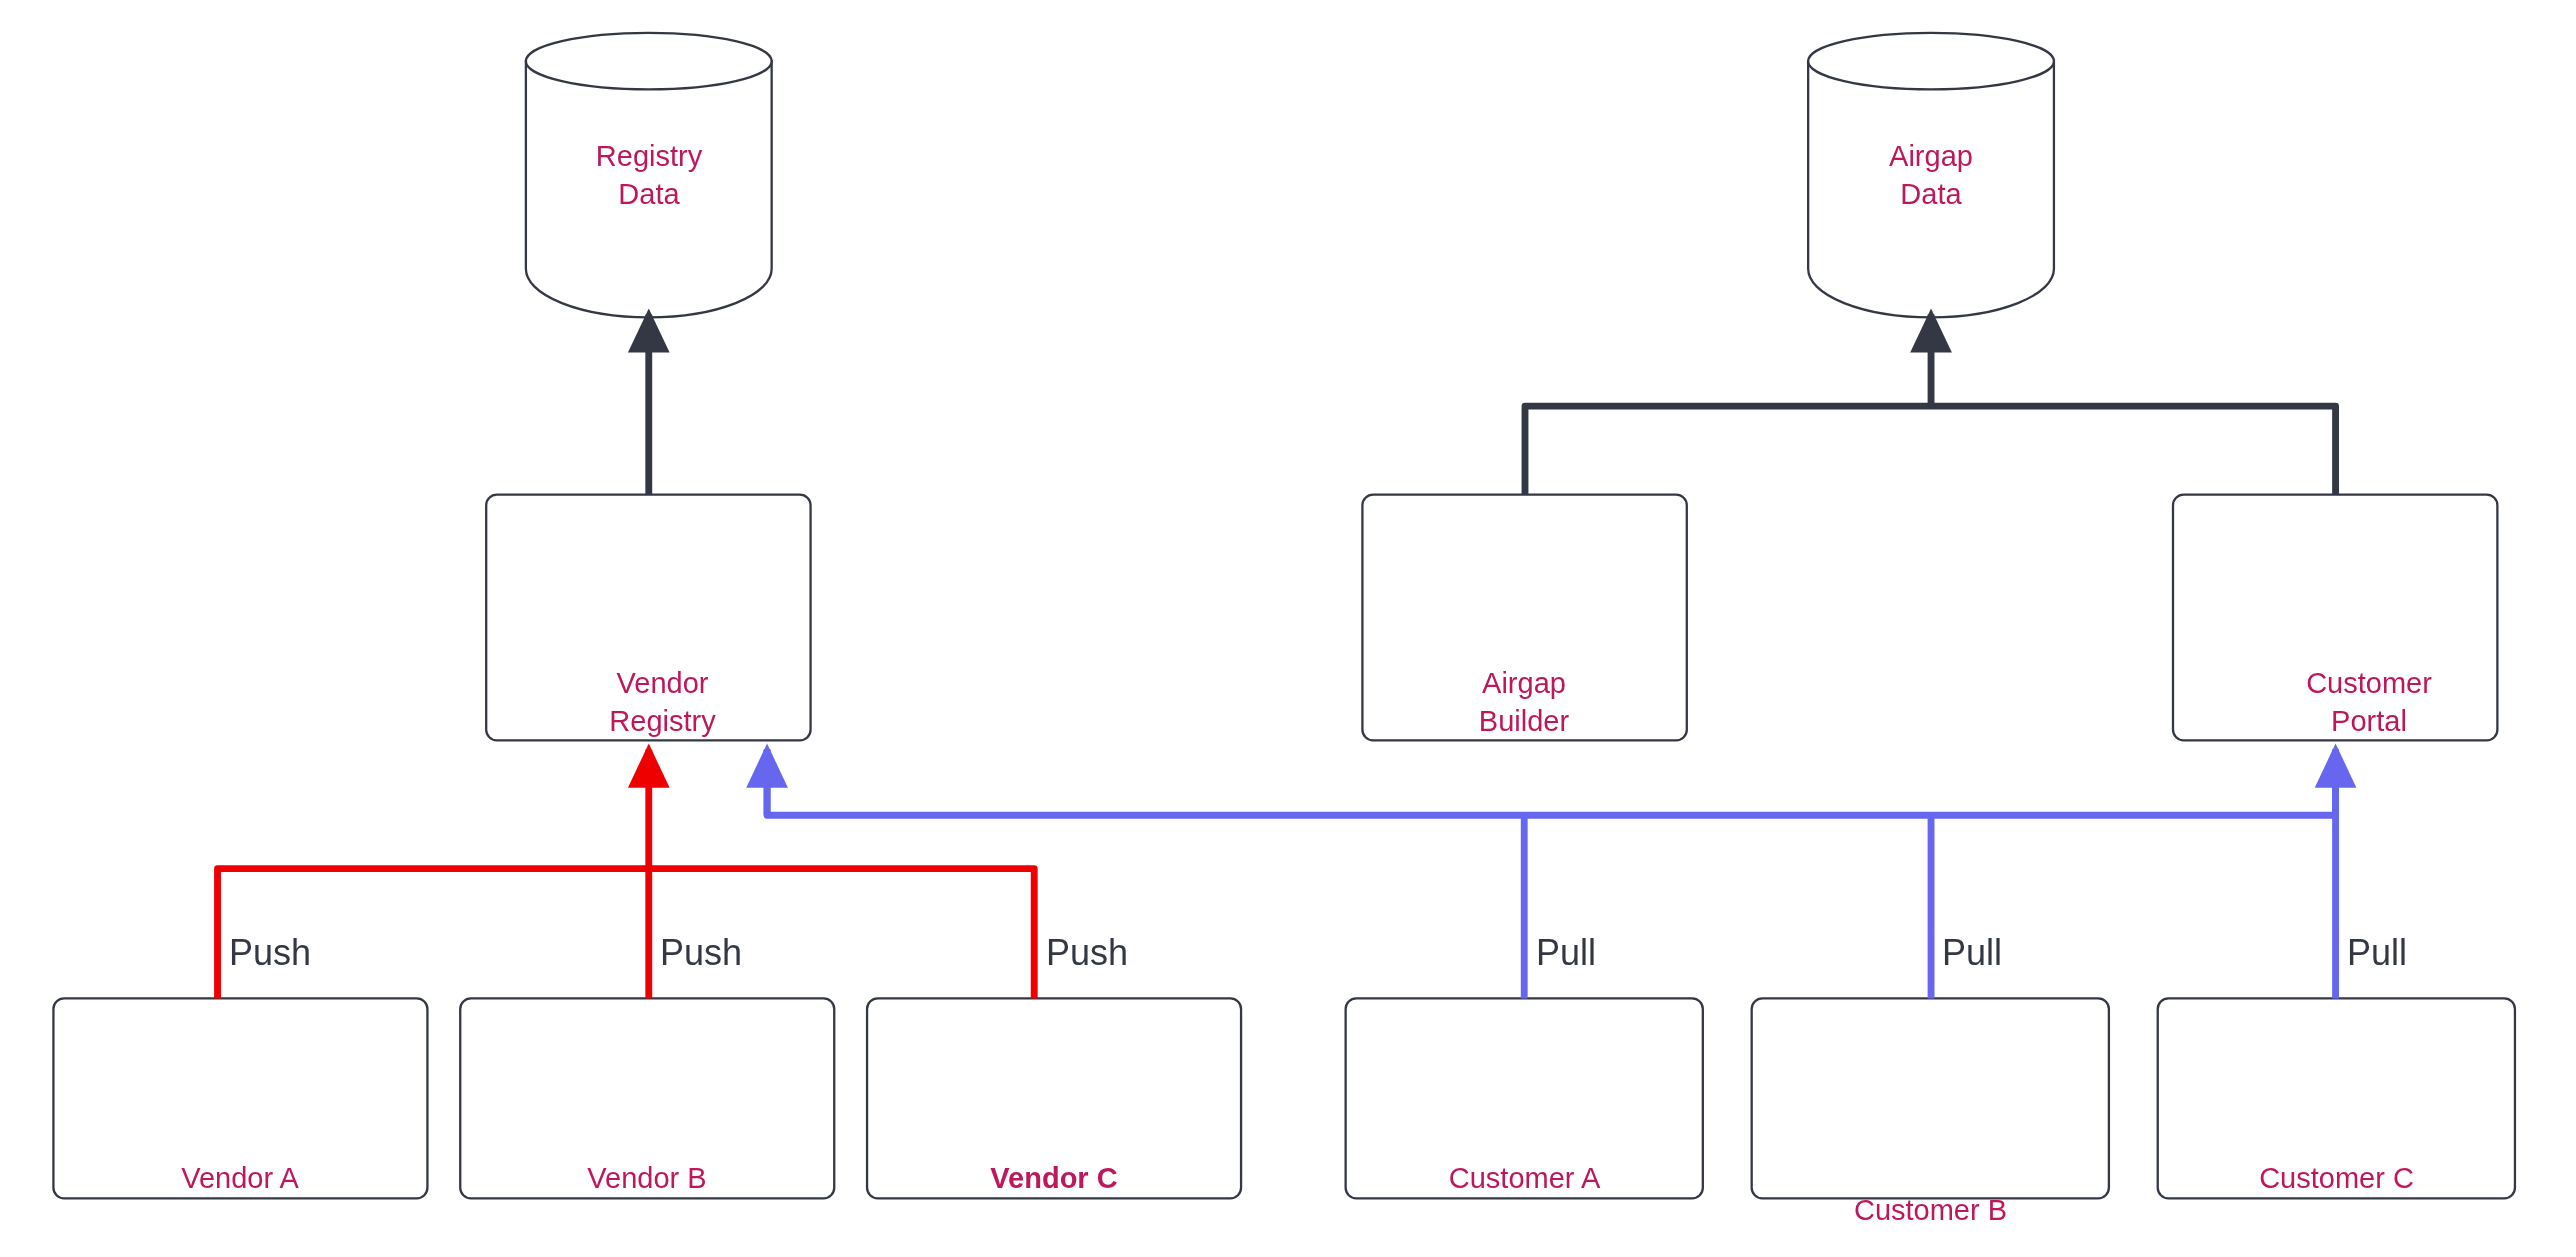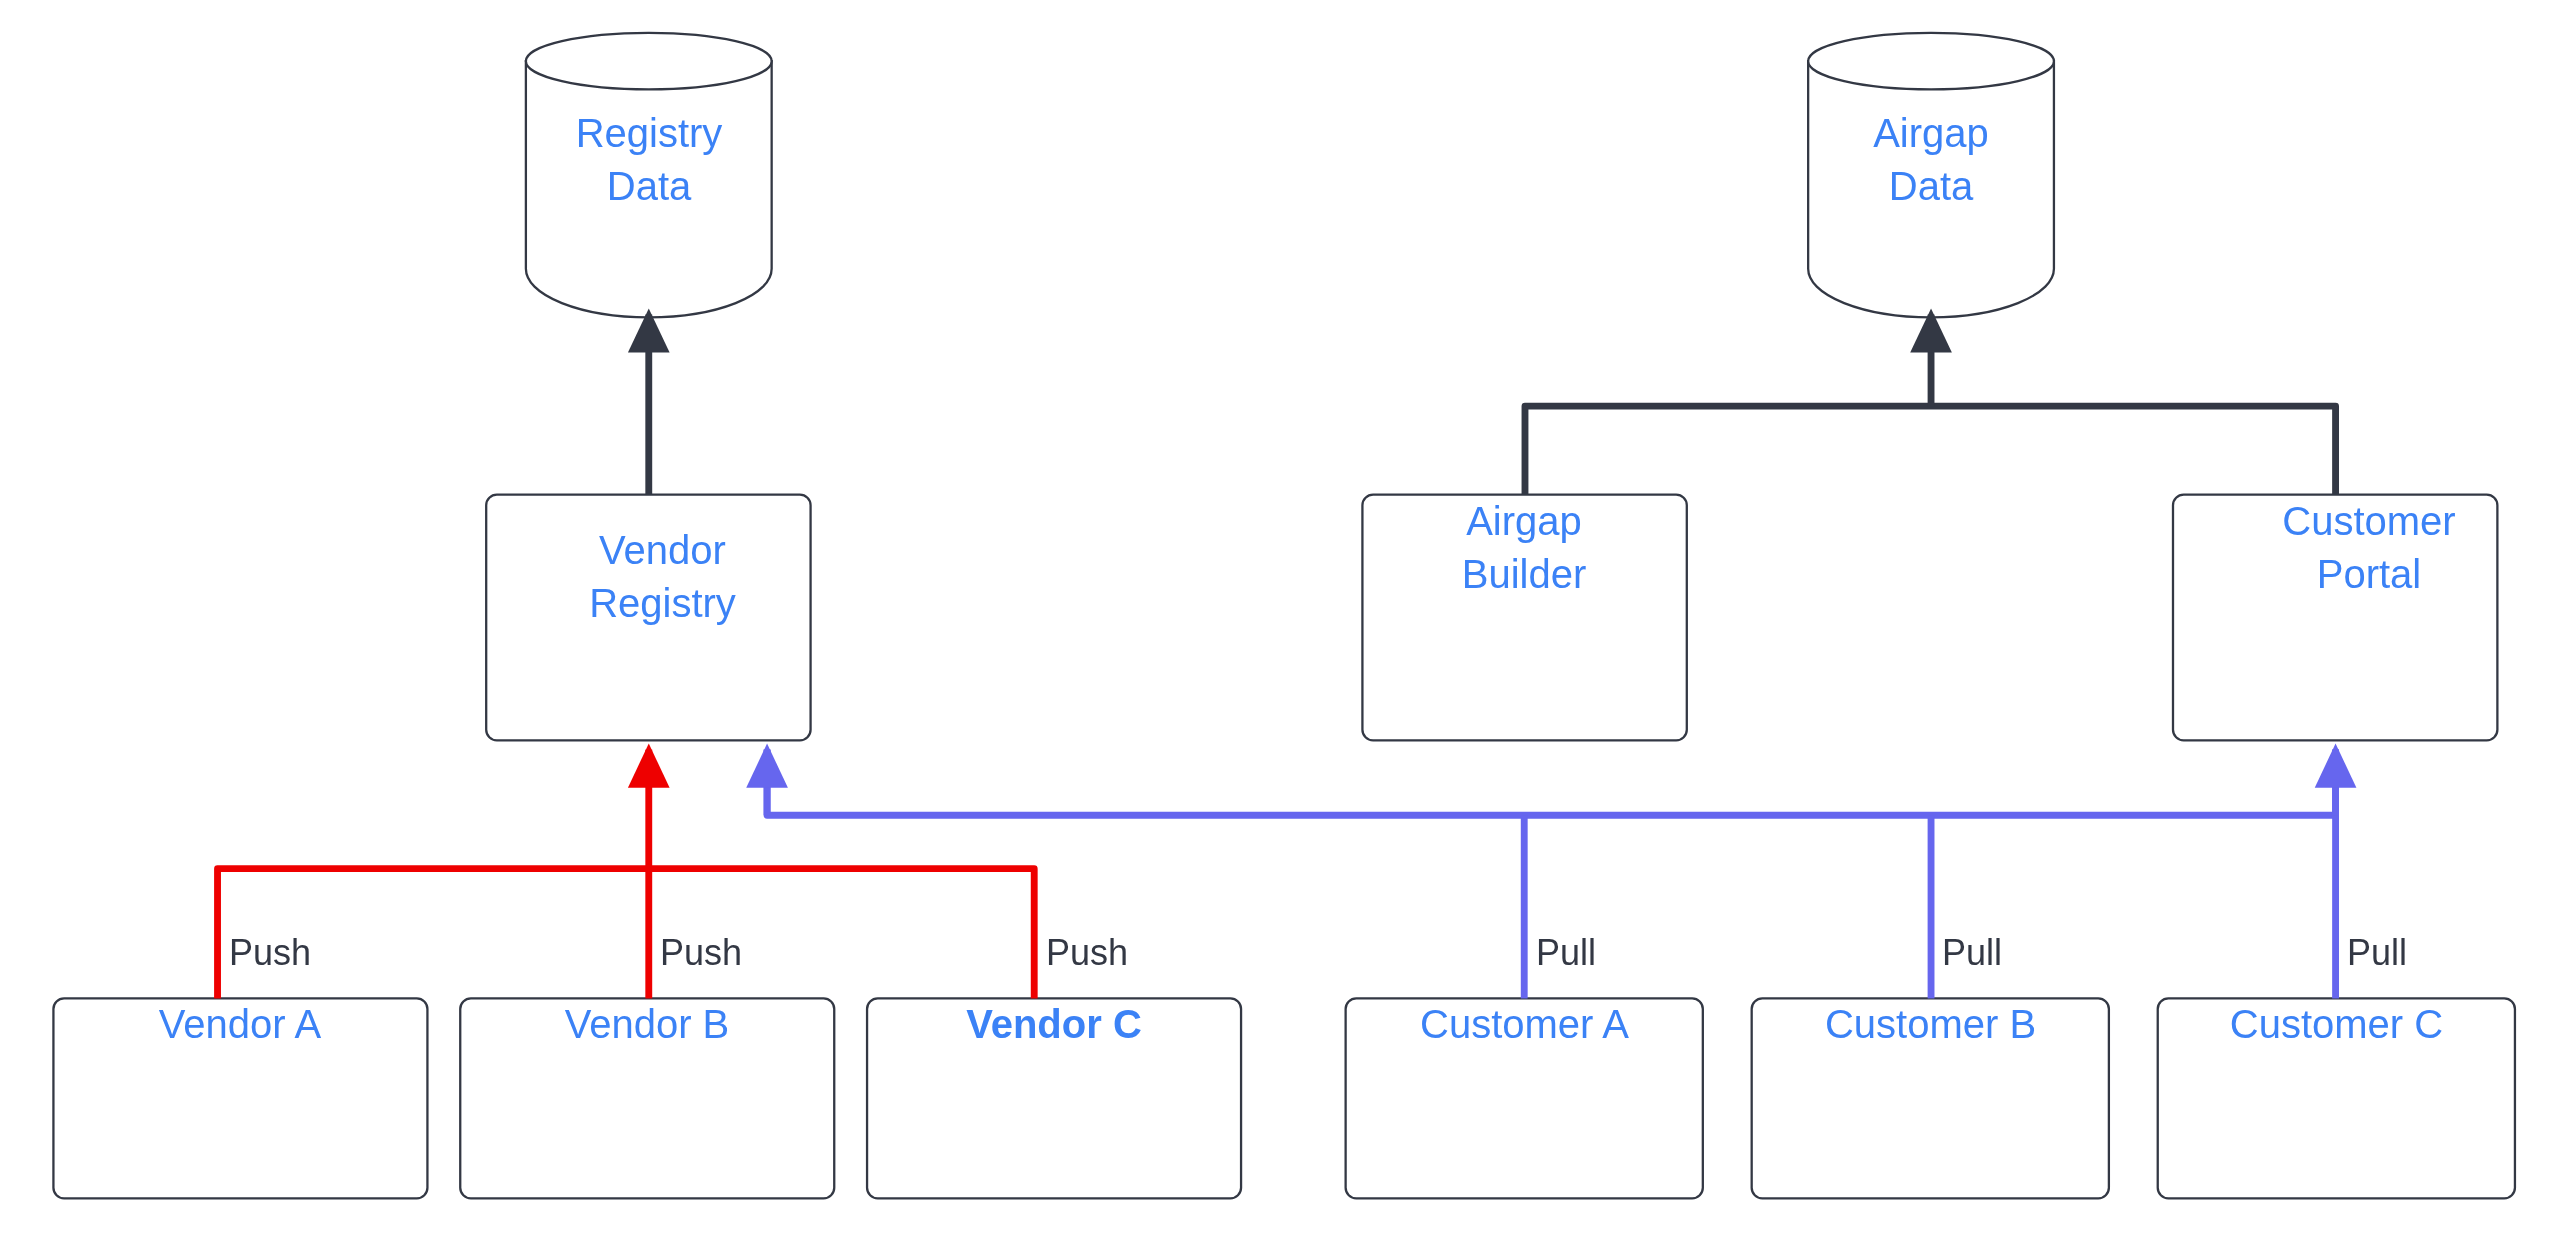--- a/index.html
+++ b/index.html
@@ -23,24 +23,24 @@
     top: 0;
     left: 0;
     width: 2576px;
     height: 1258px;
   }
   .node-label {
     position: absolute;
     display: flex;
     flex-direction: column;
     align-items: center;
-    justify-content: flex-start;
+    justify-content: flex-end;
     text-align: center;
-    color: #3b82f6;
-    font-size: 40px;
+    color: #be185d;
+    font-size: 29px;
     line-height: 1.33;
     pointer-events: none;
     white-space: pre;
   }
   .edge-label {
     position: absolute;
     color: #333844;
     font-size: 36px;
     line-height: 1;
     white-space: pre;
@@ -105,21 +105,21 @@
 
   <div class="node-label" style="left:526px; top:107px; width:246px; height:107px;">
     <span>Registry</span>
     <span>Data</span>
   </div>
   <div class="node-label" style="left:1808px; top:107px; width:246px; height:107px;">
     <span>Airgap</span>
     <span>Data</span>
   </div>
 
-  <div class="node-label" style="left:486px; top:495px; width:353px; height:246px;margin-top:29px;">
+  <div class="node-label" style="left:486px; top:495px; width:353px; height:246px;">
     <span>Vendor</span>
     <span>Registry</span>
   </div>
   <div class="node-label" style="left:1362px; top:495px; width:324px; height:246px;">
     <span>Airgap</span>
     <span>Builder</span>
   </div>
   <div class="node-label" style="left:2173px; top:495px; width:392px; height:246px;">
     <span>Customer</span>
     <span>Portal</span>

